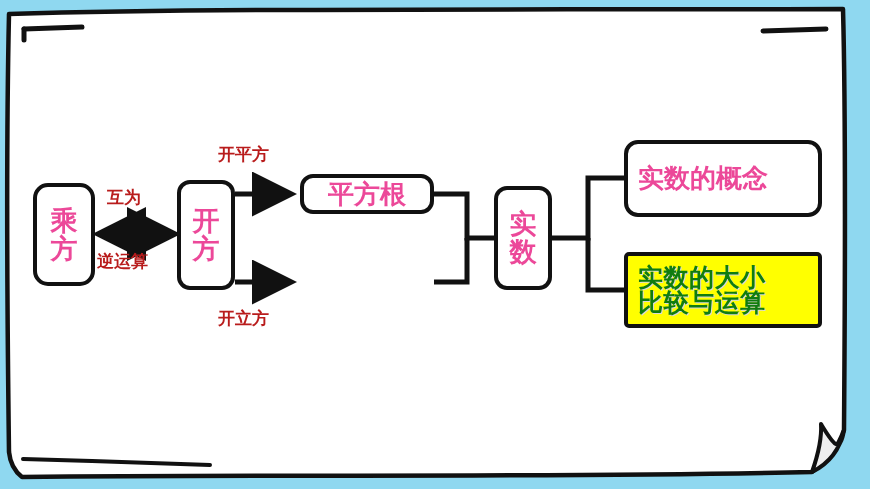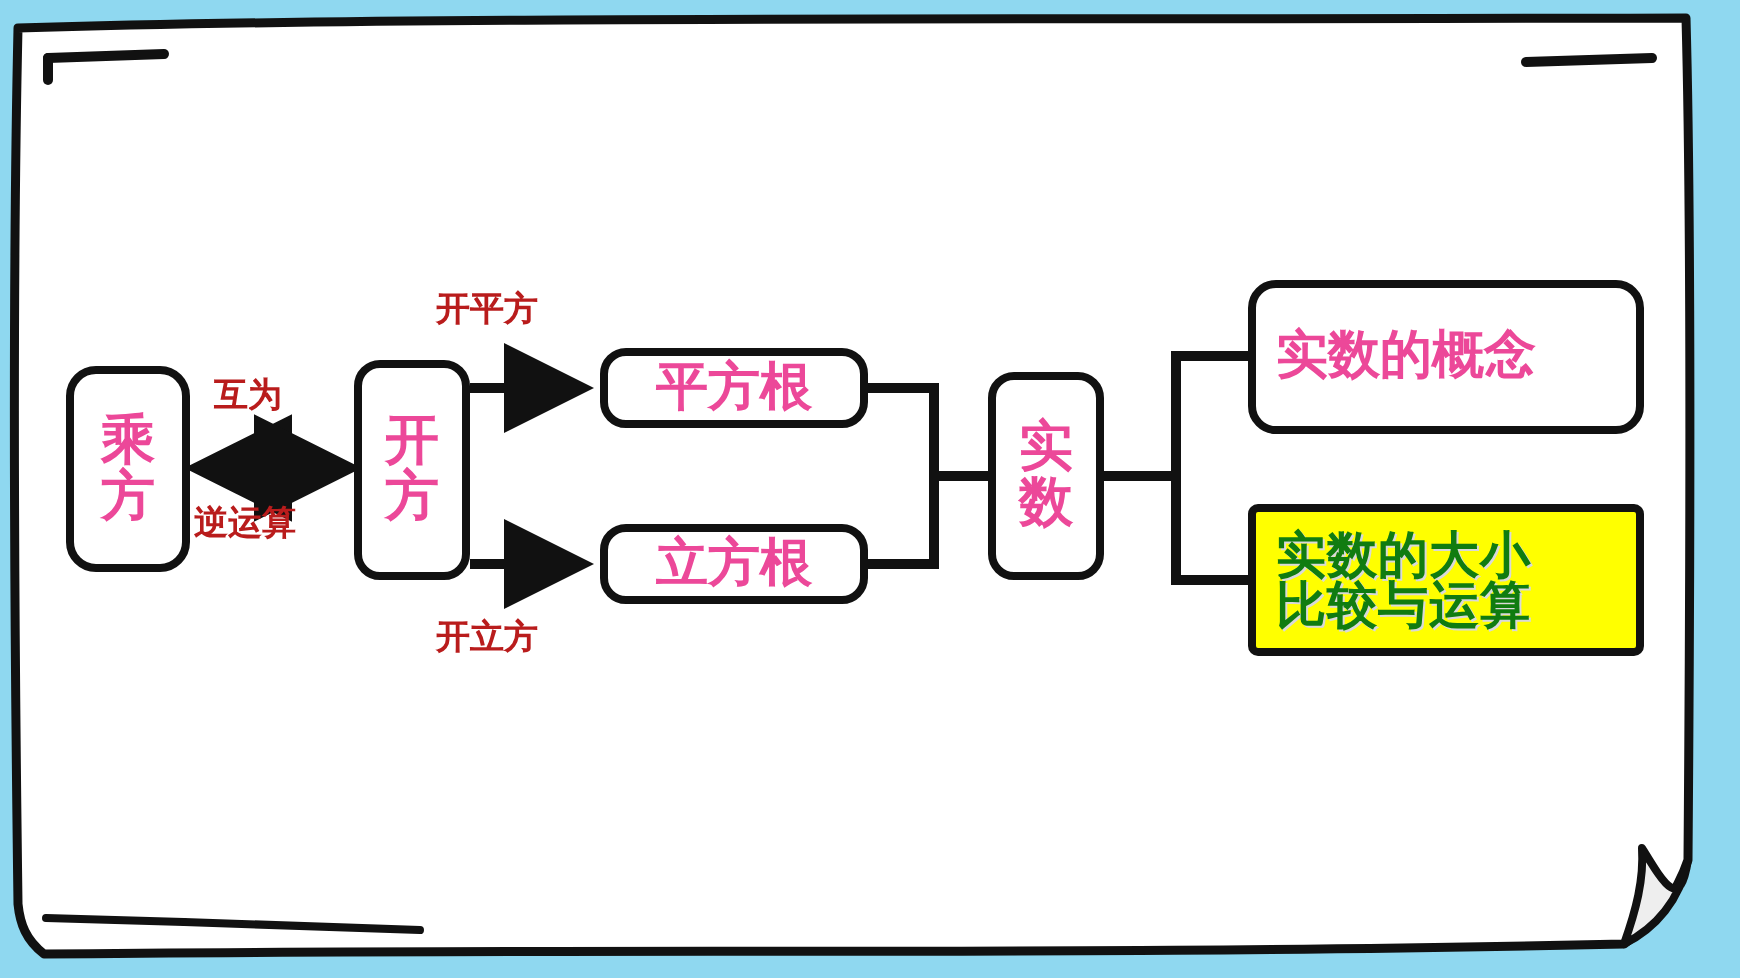--- a/index.html
+++ b/index.html
@@ -178,23 +178,20 @@
 
     <div class="node" id="node-kaifang">
       <span class="ln">开</span>
       <span class="ln">方</span>
     </div>
 
     <div class="node" id="node-pingfanggen">
       <span class="ln">平方根</span>
     </div>
 
-    <div class="node" id="node-lifanggen">
-      <span class="ln">立方根</span>
-    </div>
 
     <div class="node" id="node-shishu">
       <span class="ln">实</span>
       <span class="ln">数</span>
     </div>
 
     <div class="node" id="node-gainian">
       <span class="ln">实数的概念</span>
     </div>
 

